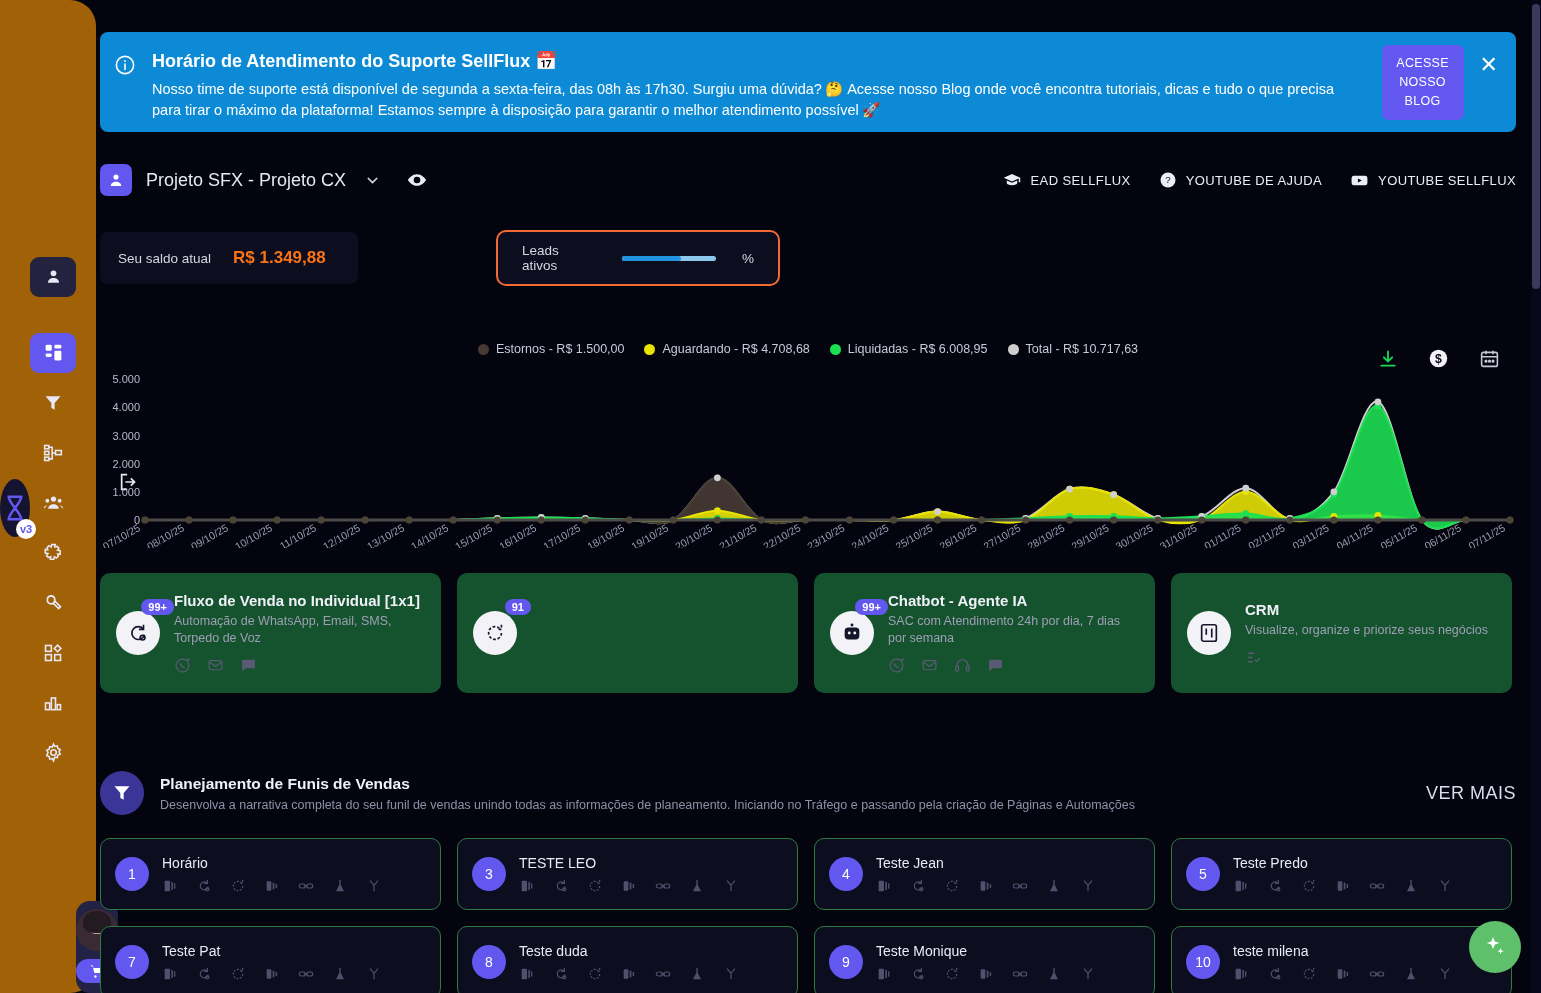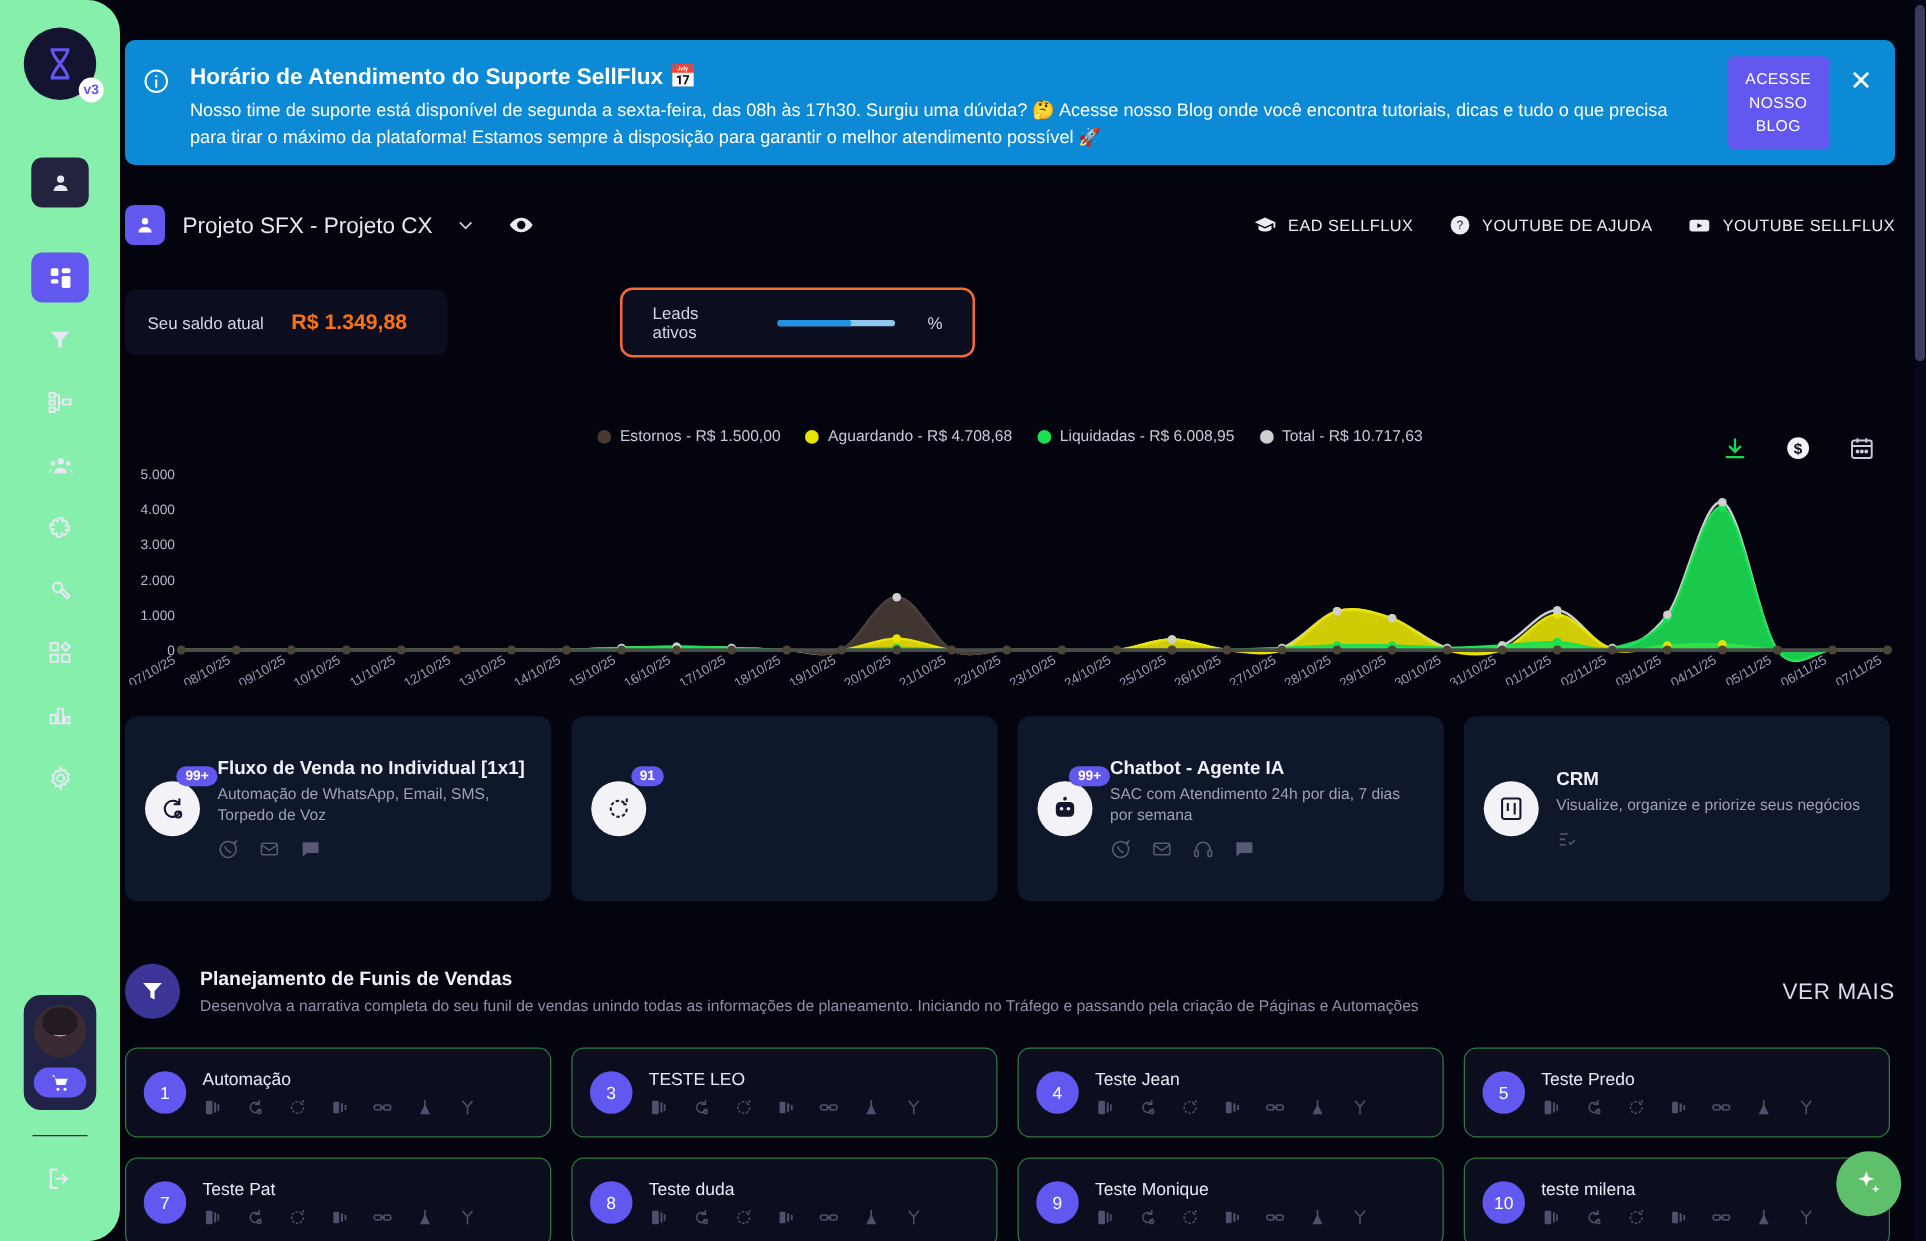--- a/index.html
+++ b/index.html
@@ -7,23 +7,23 @@
     width: 1541px; height: 993px;
     background: #04040f;
     font-family: "Liberation Sans", sans-serif;
     overflow: hidden;
   }
   body { position: relative; }
 
   
   #sidebar {
     position: absolute; left: 0; top: 0; width: 96px; height: 993px;
-    background: #86efac;
+    background: #a16207;
     border-top-right-radius: 26px; border-bottom-right-radius: 26px;
-    display: flex; flex-direction: column; align-items: center;
+    display: flex; flex-direction: row; align-items: center;
   }
   #logo-wrap {
     margin-top: 22px; width: 58px; height: 58px; border-radius: 50%;
     background: #141430; display: flex; align-items: center; justify-content: center;
     position: relative;
   }
   #logo-badge {
     position: absolute; right: -6px; bottom: -2px;
     background: #fff; color: #6257ef; font-size: 11px; font-weight: bold;
     border-radius: 50%; width: 20px; height: 20px;
@@ -125,21 +125,21 @@
   .legend-dot { width: 11px; height: 11px; border-radius: 50%; }
   #chart-tools { position: absolute; right: 16px; top: 18px; display: flex; gap: 30px; align-items: center; }
   .chart-tool { cursor: pointer; display: flex; }
   #plot { position: absolute; left: 0; top: 28px; width: 1416px; height: 190px; }
   .ytick { fill: #b9b9cc; font-size: 11px; font-family: "Liberation Sans", sans-serif; }
   .xtick { fill: #9d9db4; font-size: 10.5px; font-family: "Liberation Sans", sans-serif; }
 
   
   #feature-row { position: absolute; left: 4px; top: 573px; width: 1416px; display: flex; gap: 16px; }
   .feature-card {
-    width: 341px; height: 148px; background: #0f172a; border-radius: 10px;
+    width: 341px; height: 120px; background: #14532d; border-radius: 10px;
     display: flex; align-items: center; padding: 0 16px; gap: 14px; position: relative;
   }
   .feature-icon-wrap { position: relative; flex: 0 0 44px; }
   .feature-icon {
     width: 44px; height: 44px; border-radius: 50%; background: #f2f2f7;
     display: flex; align-items: center; justify-content: center; color: #15152b;
   }
   .feature-badge {
     position: absolute; right: -14px; top: -12px; background: #6257ef; color: #fff;
     border-radius: 10px; font-size: 11px; padding: 2px 7px; font-weight: bold;
@@ -693,21 +693,21 @@
       <div id="funnel-title">Planejamento de Funis de Vendas</div>
       <div id="funnel-sub">Desenvolva a narrativa completa do seu funil de vendas unindo todas as informações de planeamento. Iniciando no Tráfego e passando pela criação de Páginas e Automações</div>
     </div>
     <div id="funnel-more">VER MAIS</div>
   </div>
 
   <div id="funnel-grid">
       <div class="funnel-card">
         <div class="funnel-num">1</div>
         <div class="funnel-body">
-          <div class="funnel-name">Automação</div>
+          <div class="funnel-name">Horário</div>
           <div class="funnel-icons">
             <span>
               <svg width="16" height="16" viewBox="0 0 24 24" fill="currentColor">
                 <rect x="4" y="4" width="8" height="16" rx="1.4"></rect>
                 <rect x="14" y="6" width="2.4" height="12"></rect>
                 <rect x="18" y="8" width="2" height="8"></rect>
               </svg>
             </span>
             <span>
               <svg width="16" height="16" viewBox="0 0 24 24" fill="none" stroke="currentColor" stroke-width="1.8">

